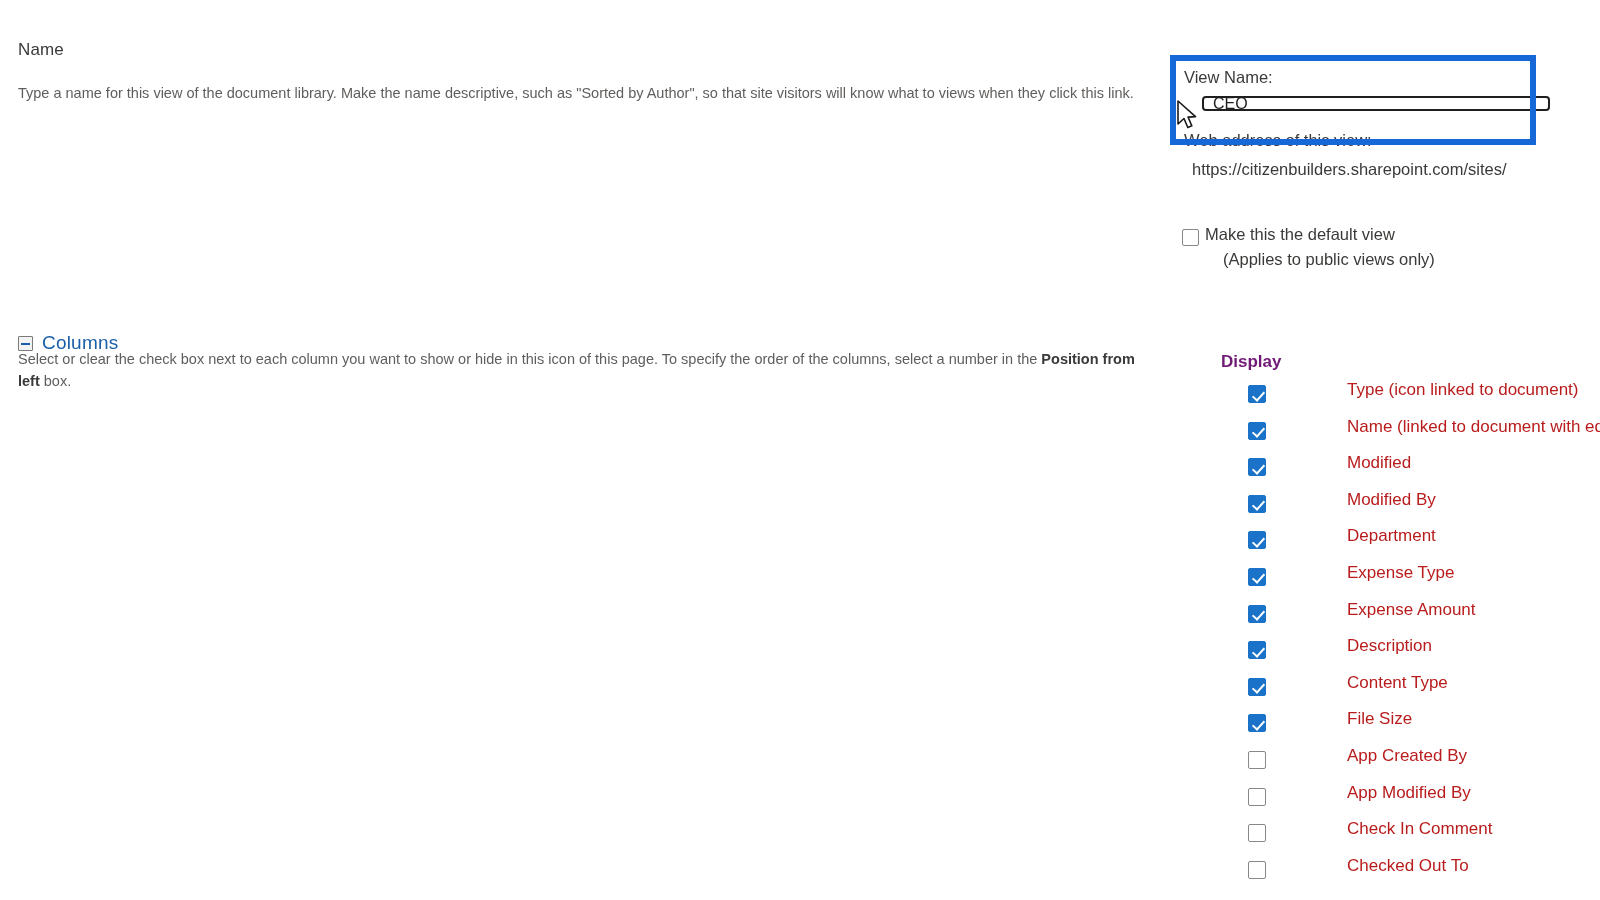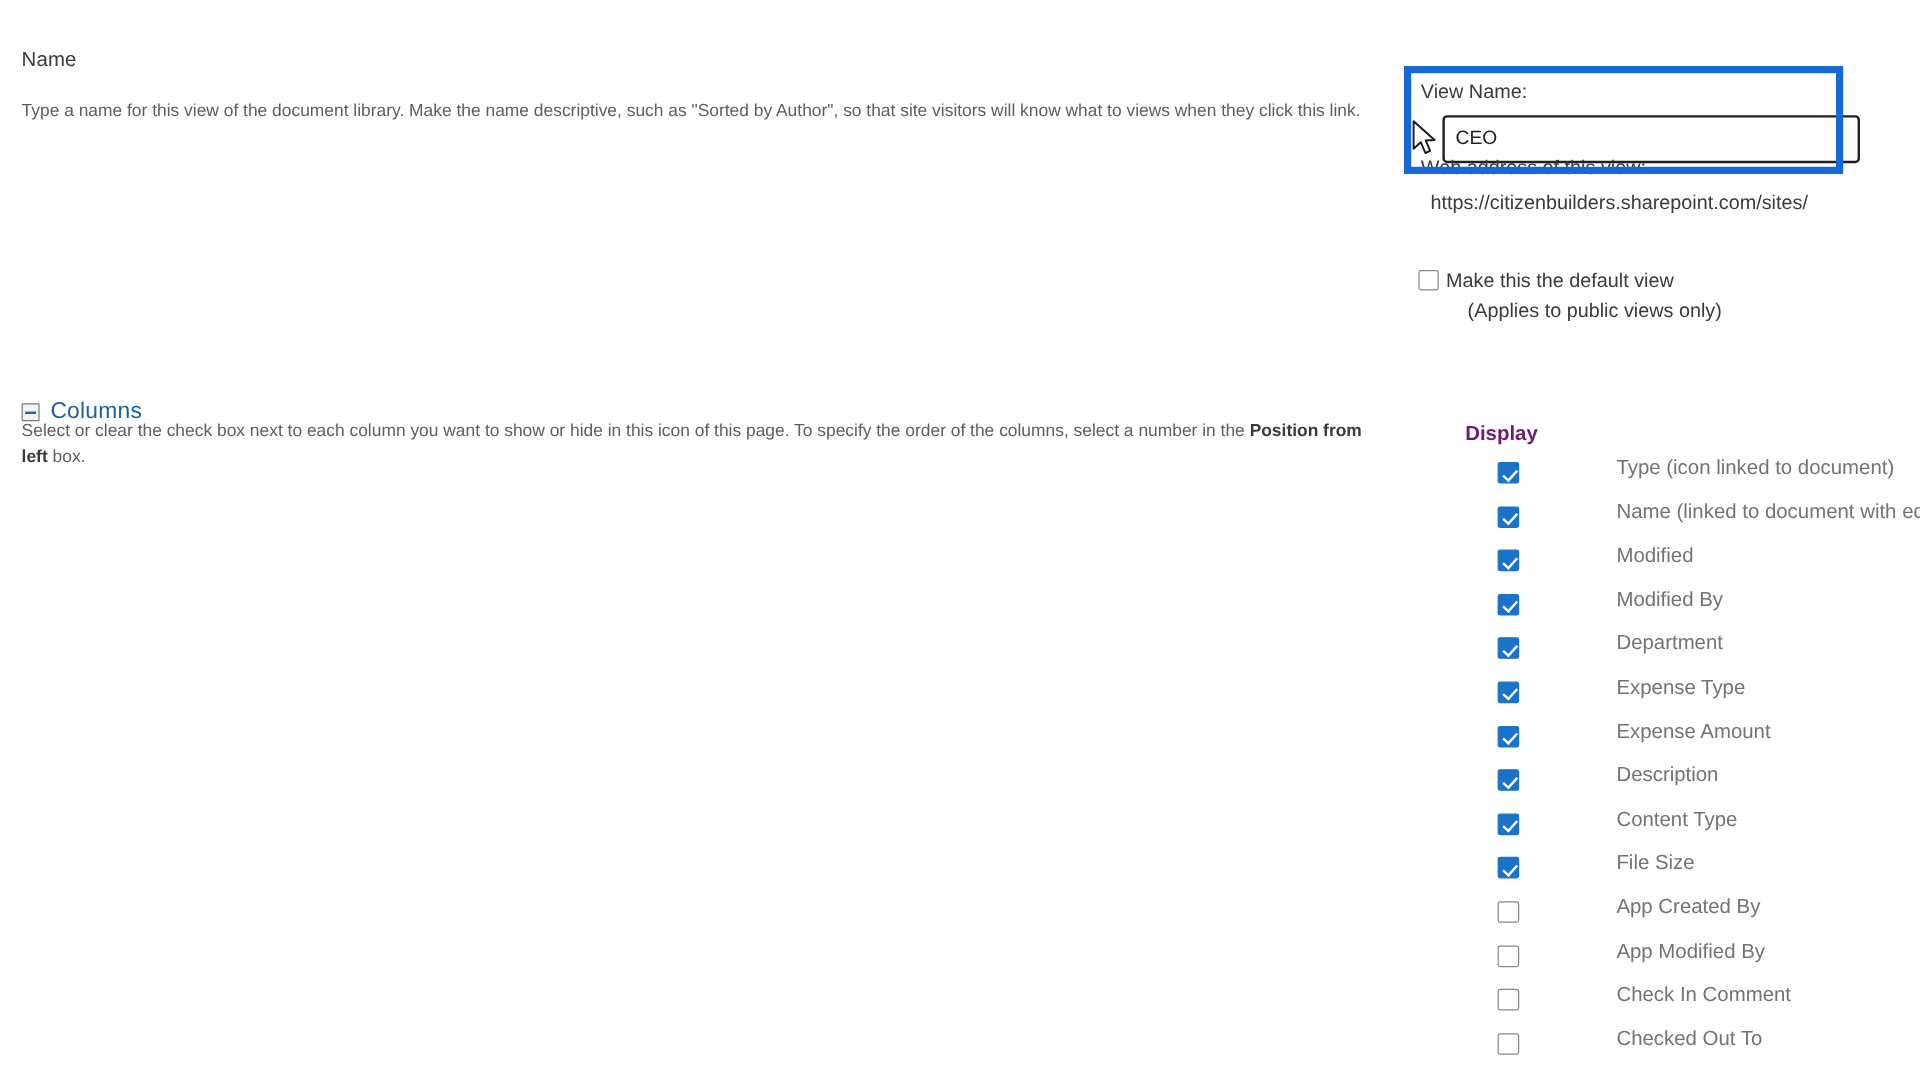--- a/index.html
+++ b/index.html
@@ -110,21 +110,21 @@
     top: 68px;
     font-size: 16.5px;
     color: #3b3a39;
   }
 
   .view-name-input {
     position: absolute;
     left: 27px;
     top: 96px;
     width: 348px;
-    height: 40px;
+    height: 15px;
     border: 2.2px solid #1f1f1f;
     border-radius: 4px;
     background: #ffffff;
     font-family: "Liberation Sans", sans-serif;
     font-size: 16px;
     color: #201f1e;
     padding: 0 9px;
     outline: none;
   }
 
@@ -144,21 +144,21 @@
     font-size: 16.5px;
     color: #3b3a39;
     white-space: nowrap;
   }
 
   .default-view-row {
     position: absolute;
     left: 7px;
     top: 222px;
     display: flex;
-    align-items: flex-start;
+    align-items: flex-end;
     gap: 6px;
   }
 
   .cb-empty {
     width: 17px;
     height: 17px;
     border: 1.4px solid #8a8886;
     background: #ffffff;
     border-radius: 2px;
     flex: 0 0 auto;
@@ -254,21 +254,21 @@
   .cb.unchecked {
     background: #ffffff;
     border: 1.5px solid #8a8886;
   }
 
   .col-label {
     position: absolute;
     left: 99px;
     top: -5px;
     font-size: 17px;
-    color: #737373;
+    color: #b91c1c;
     white-space: nowrap;
   }
 </style>
 </head>
 <body>
 
 <div id="page">
 
   <div class="left-col">
 

